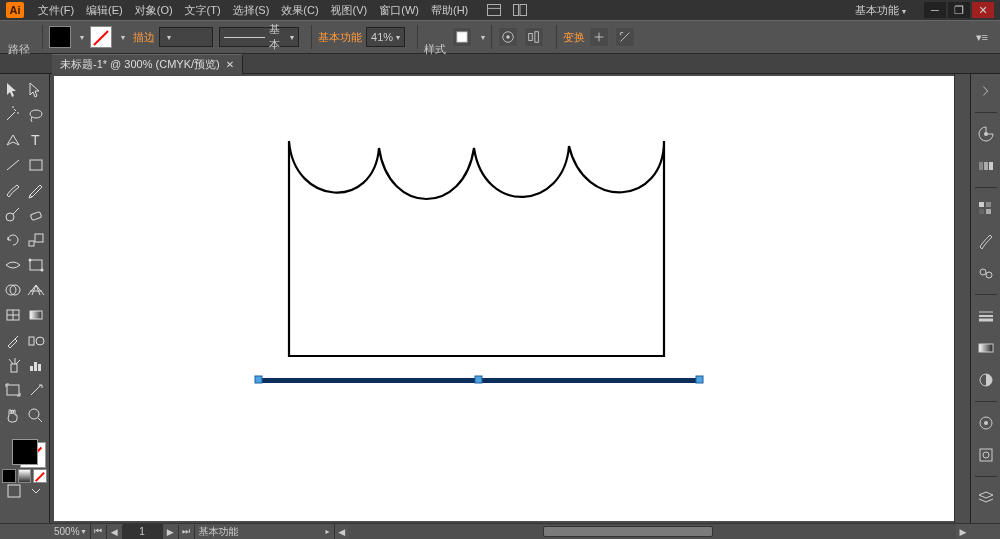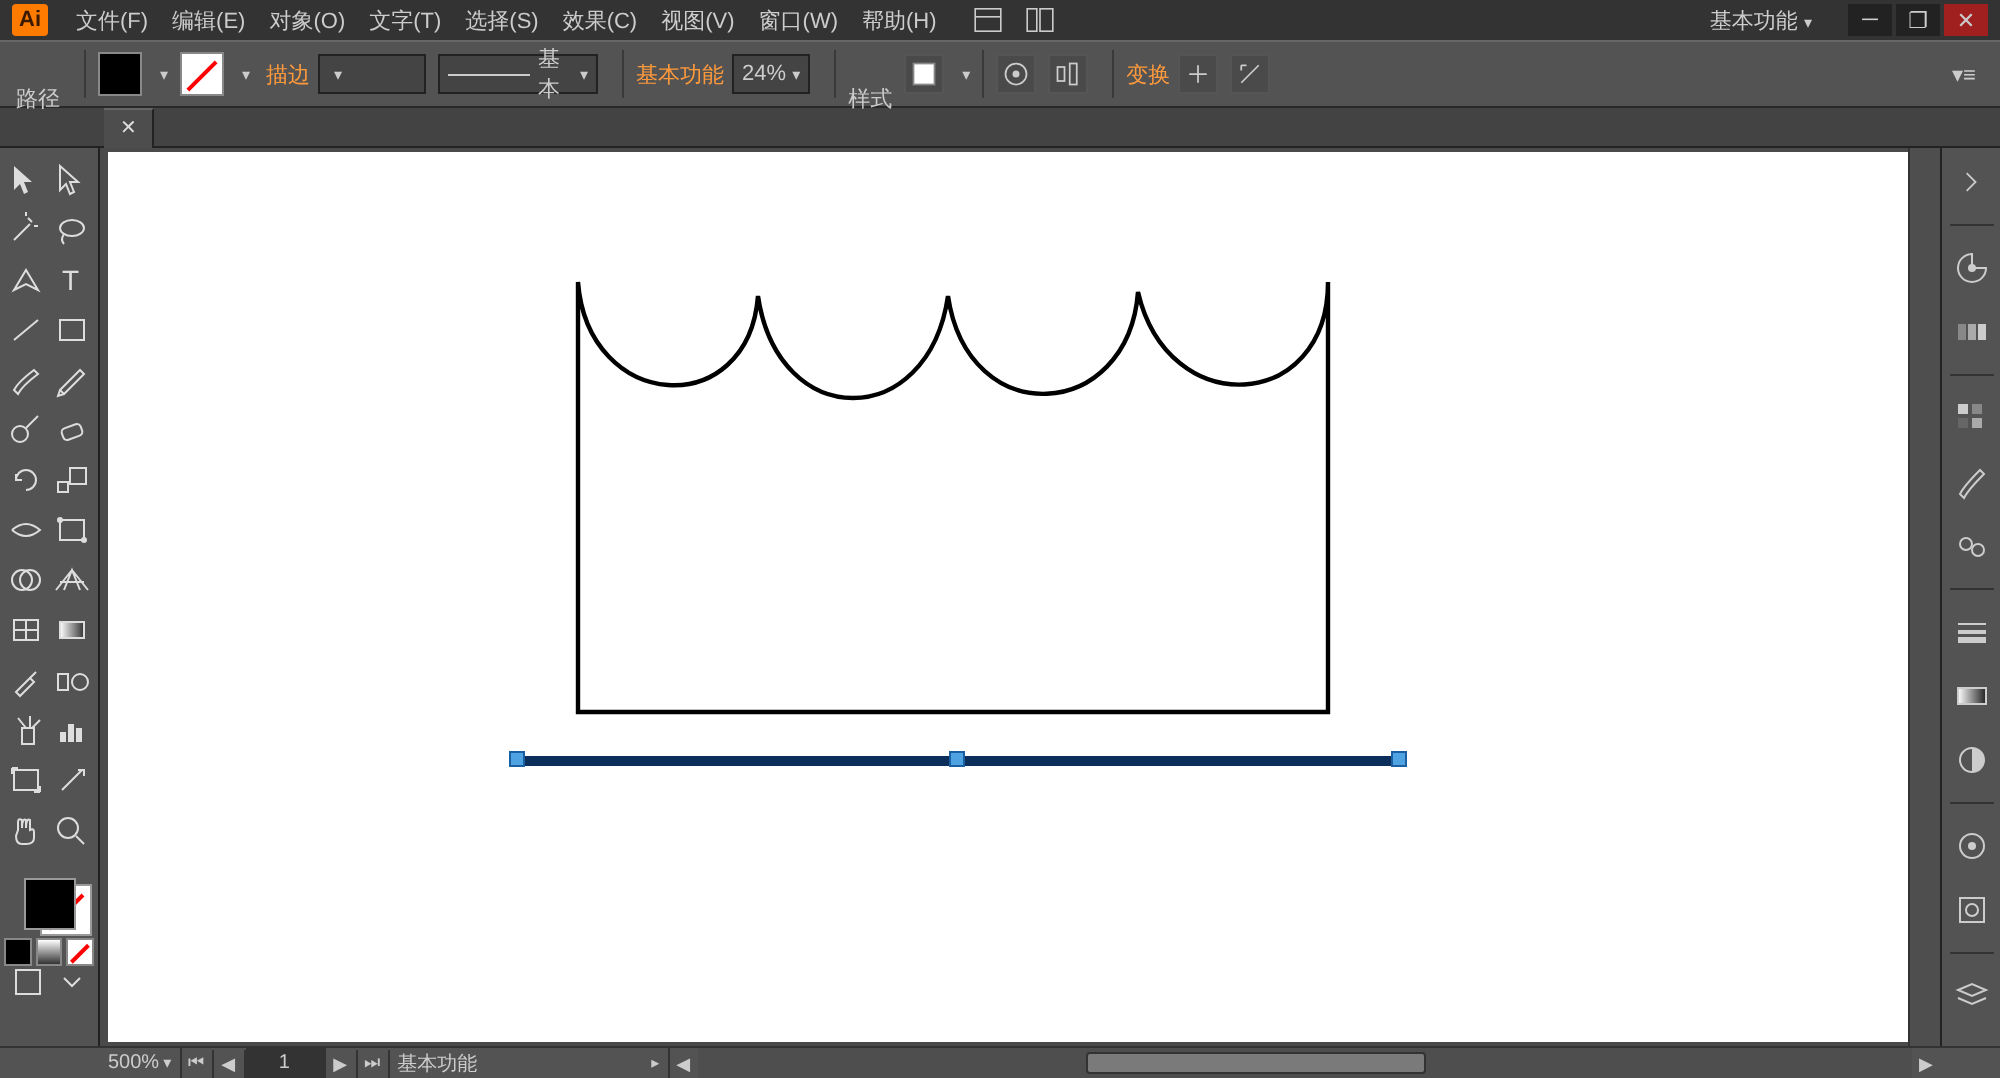--- a/index.html
+++ b/index.html
@@ -126,21 +126,21 @@
       <span class="dd-arrow">▾</span>
     </div>
   <div class="dd stroke-style">
       <span class="stroke-style-line"></span>
       <span style="margin-left:4px">基本</span>
       <span class="dd-arrow">▾</span>
     </div>
   <div class="sep"></div>
   <span class="orange-label">基本功能</span>
   <div class="dd">
-      <span>24%</span>
+      <span>41%</span>
       <span class="dd-arrow">▾</span>
     </div>
   <div class="sep"></div>
   <span class="cb-label">样式</span>
   <div class="mini-icon">
       <svg viewBox="0 0 16 16" width="14" height="14">
         <rect x="2" y="2" width="12" height="12" fill="#fff" stroke="#888"></rect>
       </svg>
     </div>
   <span class="dd-arrow">▾</span>
@@ -169,20 +169,21 @@
         <path d="M3 13 L13 3 M3 3 h3 M3 3 v3" stroke="#ccc" fill="none"></path>
       </svg>
     </div>
   <div class="cb-right">
     <div class="collapse-btn">▾≡</div>
   </div>
 </div>
 
 <div class="doctabbar">
   <div class="doctab">
+    <span>未标题-1* @ 300% (CMYK/预览)</span>
     <span class="x">✕</span>
   </div>
 </div>
 
 <div class="main">
 
   <div class="tools">
     <div class="tool">
         <svg class="tc" viewBox="0 0 20 18">
           <path d="M4 2 L4 14 L7 11 L9 16 L11 15 L9 10 L13 10 Z" fill="#ddd"></path>

